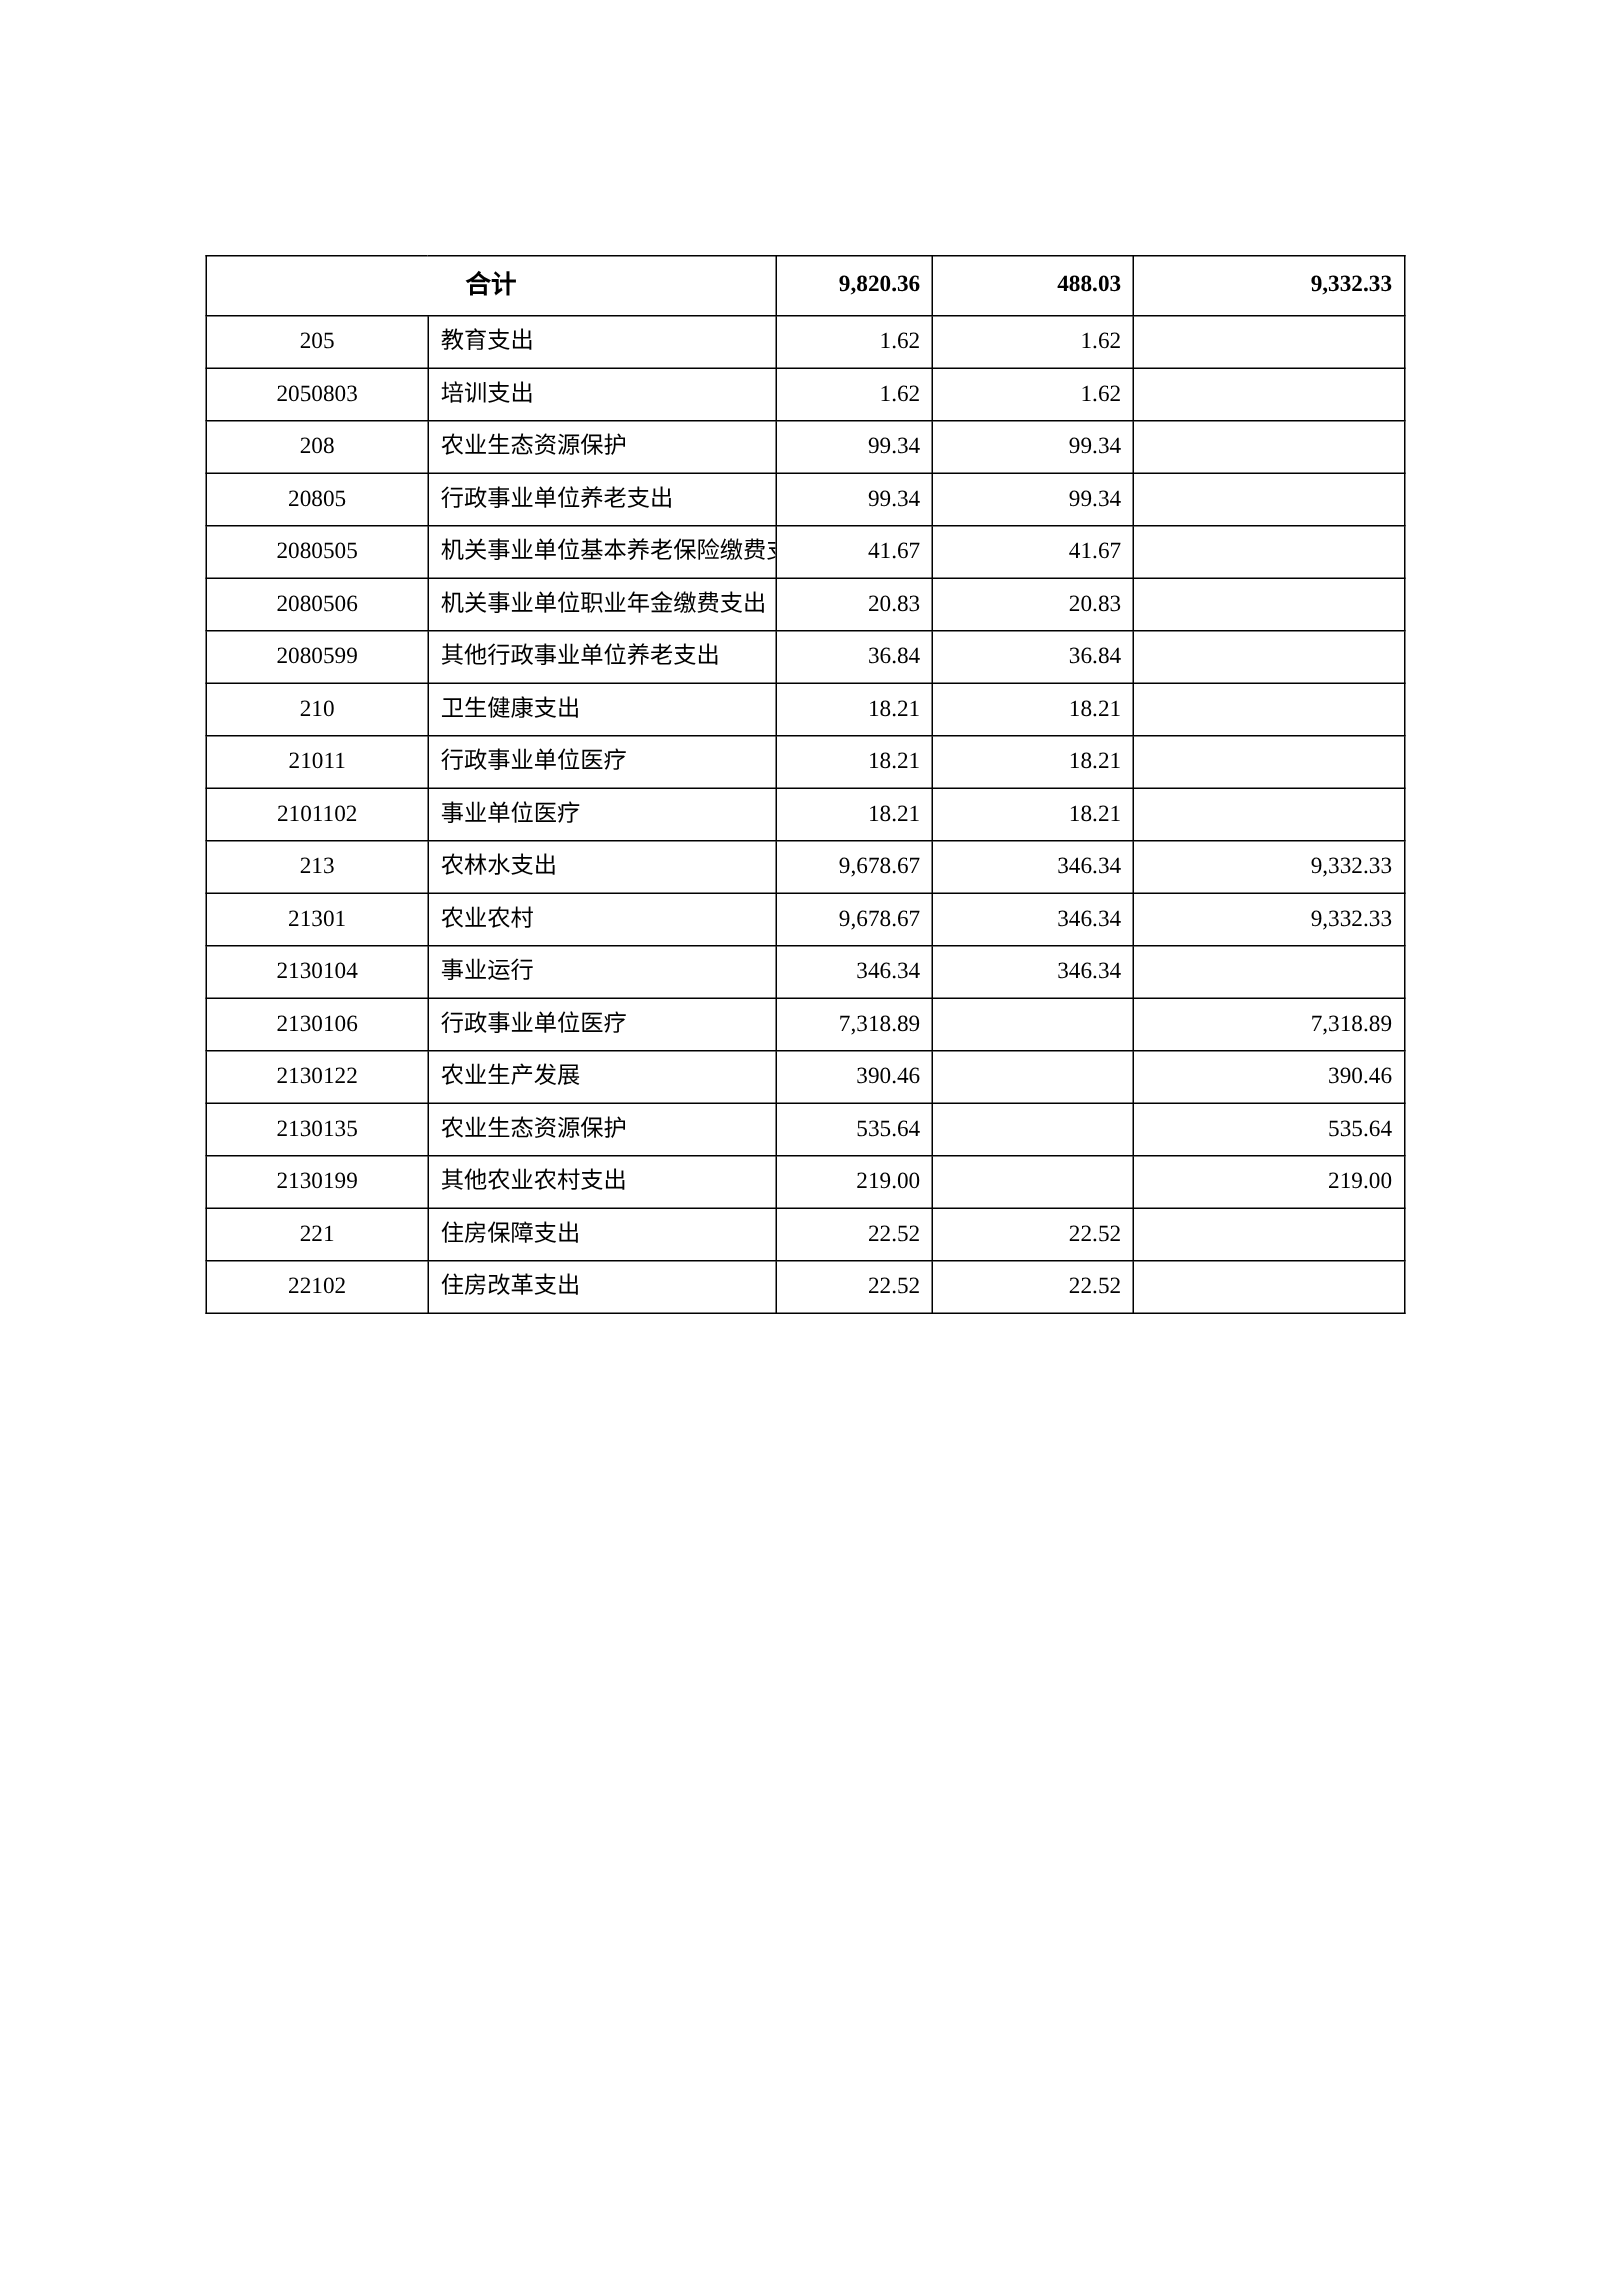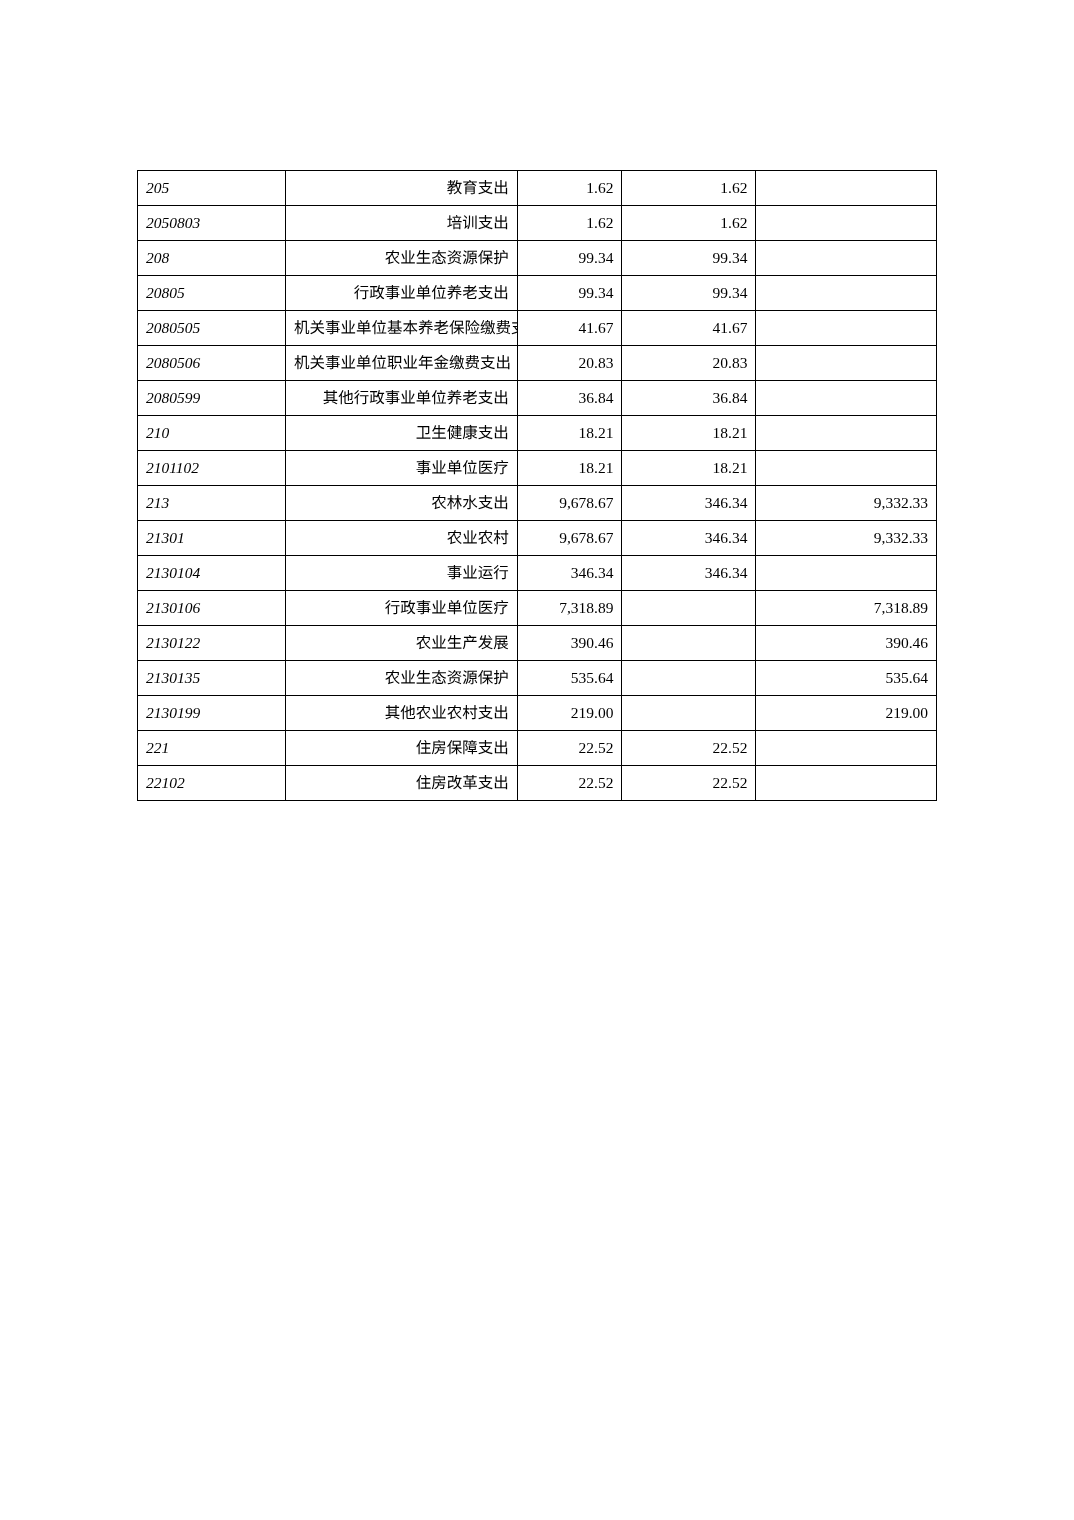--- a/index.html
+++ b/index.html
@@ -44,26 +44,25 @@
     border: 1px solid #000000;
     height: 35px;
     padding: 0 8px;
     vertical-align: middle;
     line-height: 1.2;
     box-sizing: border-box;
     white-space: nowrap;
     overflow: hidden;
   }
   .cell-code {
+    text-align: center;
+    padding-left: 10px;
+  }
+  .cell-name {
     text-align: left;
-    padding-left: 10px;
-    font-style: italic;
-  }
-  .cell-name {
-    text-align: right;
     padding-left: 10px;
   }
   .cell-num {
     text-align: right;
     padding-right: 10px;
   }
   tr.total-row td {
     font-weight: bold;
     height: 40px;
   }
@@ -79,20 +78,26 @@
   <div class="table-wrap">
     <table class="budget">
       <colgroup>
         <col class="c-code">
         <col class="c-name">
         <col class="c-total">
         <col class="c-basic">
         <col class="c-project">
       </colgroup>
       <tbody>
+        <tr class="total-row">
+          <td class="total-label" colspan="2">合计</td>
+          <td class="cell-num">9,820.36</td>
+          <td class="cell-num">488.03</td>
+          <td class="cell-num">9,332.33</td>
+        </tr>
       <tr>
             <td class="cell-code">205</td>
             <td class="cell-name">教育支出</td>
             <td class="cell-num">1.62</td>
             <td class="cell-num">1.62</td>
             <td class="cell-num"></td>
           </tr>
           <tr>
             <td class="cell-code">2050803</td>
             <td class="cell-name">培训支出</td>
@@ -131,20 +136,27 @@
           <tr>
             <td class="cell-code">2080599</td>
             <td class="cell-name">其他行政事业单位养老支出</td>
             <td class="cell-num">36.84</td>
             <td class="cell-num">36.84</td>
             <td class="cell-num"></td>
           </tr>
           <tr>
             <td class="cell-code">210</td>
             <td class="cell-name">卫生健康支出</td>
+            <td class="cell-num">18.21</td>
+            <td class="cell-num">18.21</td>
+            <td class="cell-num"></td>
+          </tr>
+          <tr>
+            <td class="cell-code">21011</td>
+            <td class="cell-name">行政事业单位医疗</td>
             <td class="cell-num">18.21</td>
             <td class="cell-num">18.21</td>
             <td class="cell-num"></td>
           </tr>
           <tr>
             <td class="cell-code">2101102</td>
             <td class="cell-name">事业单位医疗</td>
             <td class="cell-num">18.21</td>
             <td class="cell-num">18.21</td>
             <td class="cell-num"></td>

